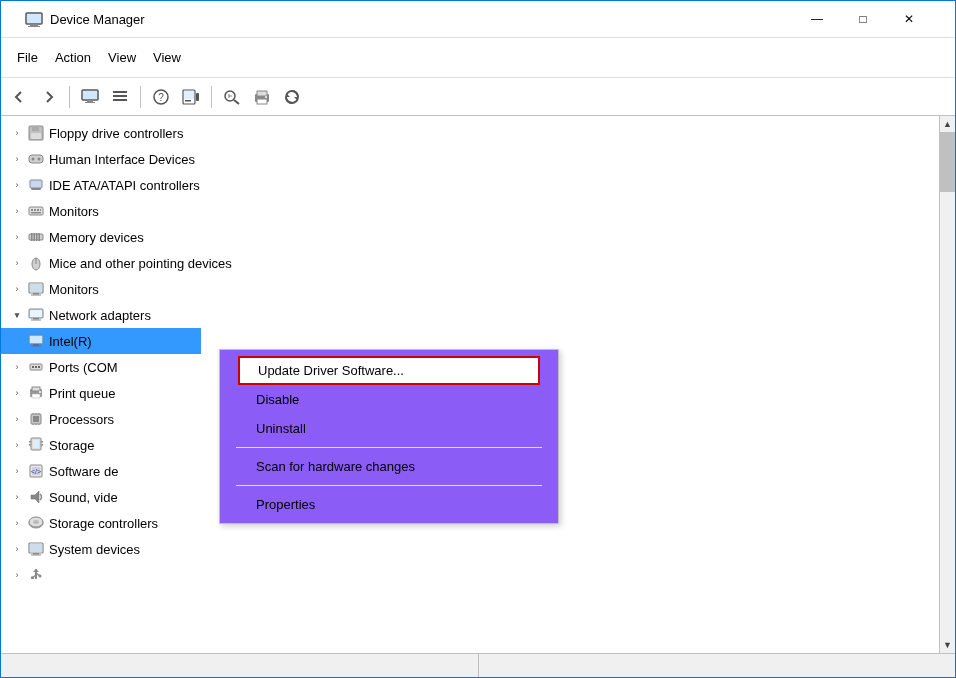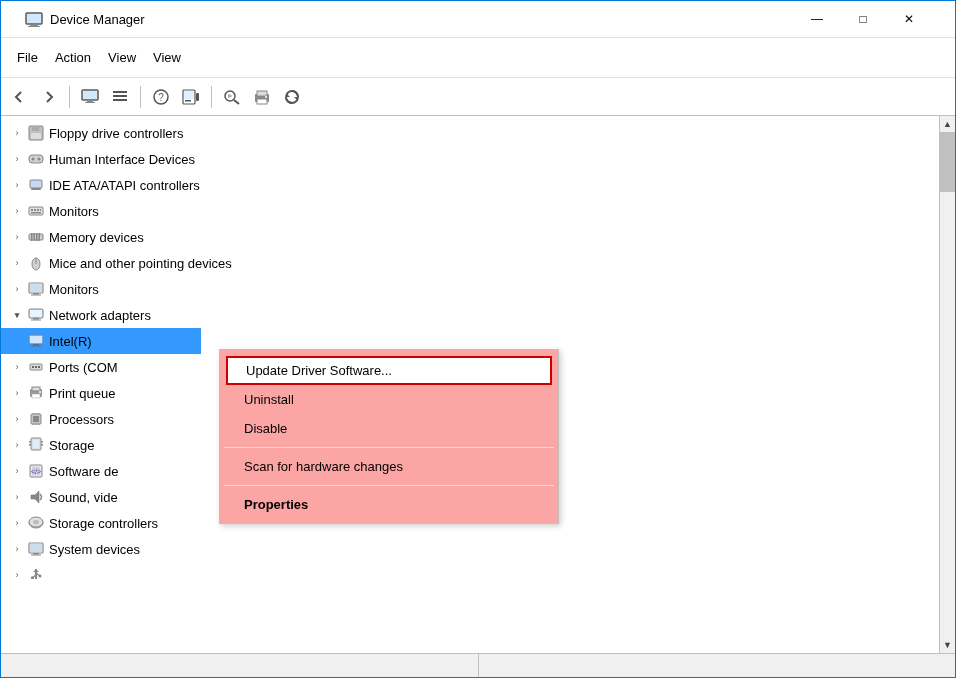--- a/index.html
+++ b/index.html
@@ -173,26 +173,26 @@
       display: flex;
       align-items: center;
       padding: 0 4px;
     }
 
     
     .context-menu {
       position: absolute;
       top: 233px;
       left: 218px;
-      background: #fca5a5;
+      background: #8b5cf6;
       border: 1px solid #c0c0c0;
       box-shadow: 2px 2px 6px rgba(0,0,0,0.2);
       width: 340px;
       z-index: 100;
-      padding: 4px 4px;
+      padding: 4px 16px;
     }
     .context-menu-item {
       padding: 7px 20px;
       cursor: pointer;
       font-size: 13px;
       color: #000;
       display: flex;
       align-items: center;
     }
     .context-menu-item.highlighted {
@@ -551,31 +551,31 @@
         <div style="position:absolute; top:0; left:0; width:100%; height:60px; background:#c0c0c0;"></div>
       </div>
       <div style="width:16px; height:16px; display:flex; align-items:center; justify-content:center; cursor:pointer; font-size:9px; color:#444;">▼</div>
     </div>
 
     <div class="context-menu">
       <div class="context-menu-item highlighted" style="border: 2px solid #cc0000; padding: 5px 18px; margin: 2px 2px 0 2px; background: #fff;">
         <span>Update Driver Software...</span>
       </div>
       <div class="context-menu-item">
+        <span>Disable</span>
+      </div>
+      <div class="context-menu-item">
         <span>Uninstall</span>
-      </div>
-      <div class="context-menu-item">
-        <span>Disable</span>
       </div>
       <div class="context-menu-sep"></div>
       <div class="context-menu-item">
         <span>Scan for hardware changes</span>
       </div>
       <div class="context-menu-sep"></div>
-      <div class="context-menu-item bold" style="font-weight: bold;">
+      <div class="context-menu-item bold" style="font-weight: normal;">
         <span>Properties</span>
       </div>
     </div>
   </div>
 
   <div class="statusbar">
     <div class="statusbar-section"></div>
     <div class="statusbar-section" style="border-right:none;"></div>
   </div>
 </div>

